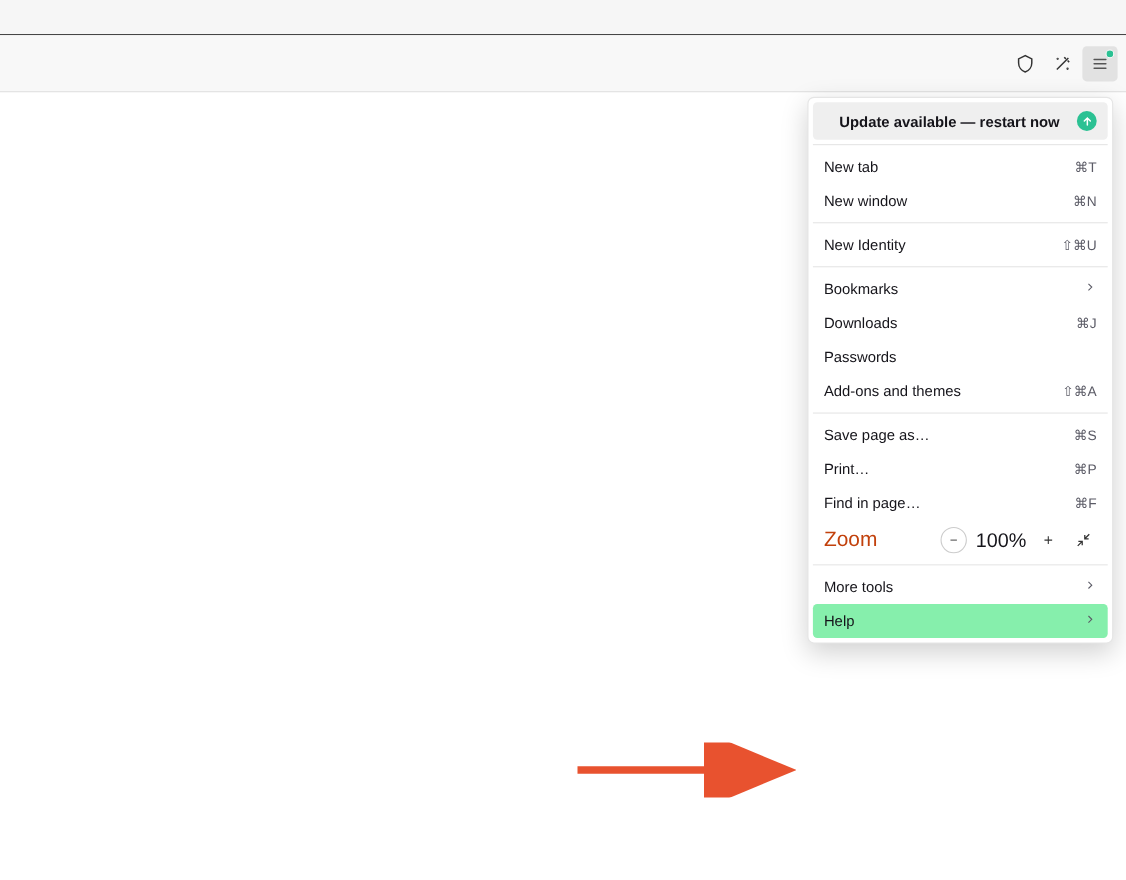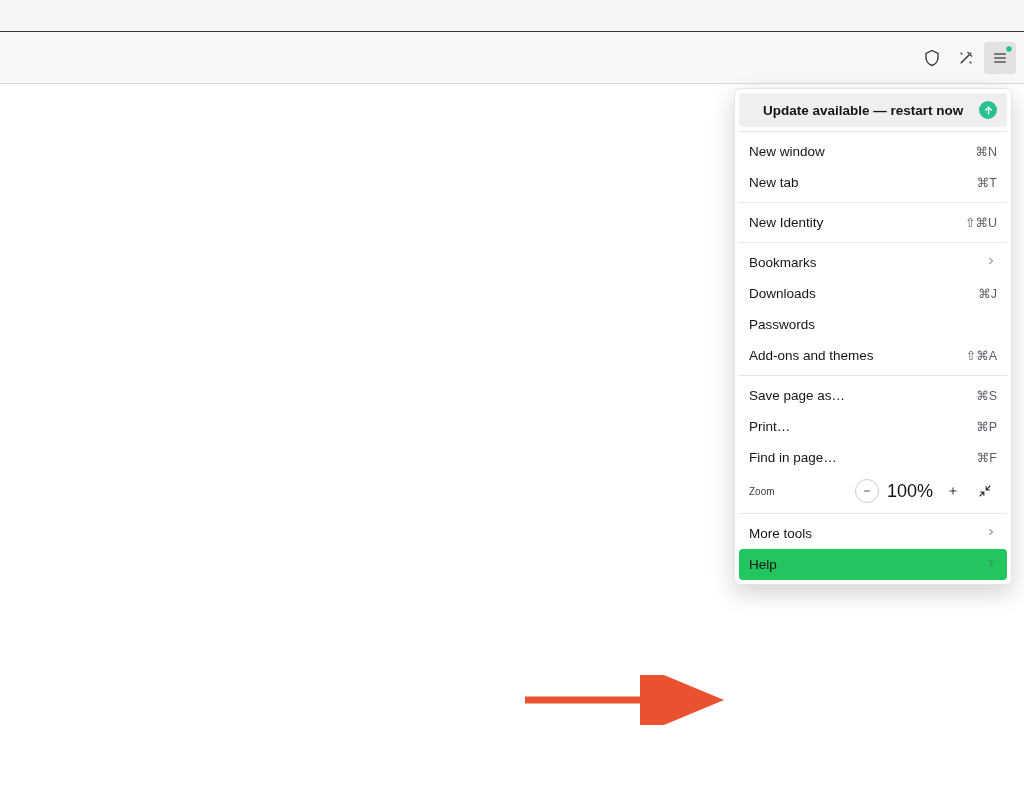--- a/index.html
+++ b/index.html
@@ -79,21 +79,21 @@
       cursor: pointer;
       color: #15141a;
       font-size: 13.5px;
     }
     .menu-item.update {
       background: #efefef;
       font-weight: 600;
       padding-left: 24px;
     }
     .menu-item.hovered {
-      background: #22c55e;
+      background: #86efac;
     }
     .menu-item .shortcut {
       color: #5b5b66;
       font-size: 12.5px;
     }
     .menu-sep {
       height: 1px;
       background: #e5e5e5;
       margin: 4px 0;
     }
@@ -111,22 +111,22 @@
       color: #fff;
     }
     .zoom-row {
       display: flex;
       align-items: center;
       padding: 6px 10px;
       gap: 8px;
     }
     .zoom-label {
       flex: 1;
-      color: #404040;
-      font-size: 10px;
+      color: #c2410c;
+      font-size: 19px;
     }
     .zoom-btn {
       width: 24px;
       height: 24px;
       border: 1px solid #ccc;
       border-radius: 50%;
       display: flex;
       align-items: center;
       justify-content: center;
       cursor: pointer;
@@ -191,26 +191,26 @@
     <span>Update available — restart now</span>
     <span class="update-icon">
       <svg width="11" height="11" viewBox="0 0 24 24" fill="none" stroke="currentColor" stroke-width="3" stroke-linecap="round">
         <path d="M12 19 L12 5 M6 11 L12 5 L18 11"></path>
       </svg>
     </span>
   </div>
   <div class="menu-sep"></div>
 
   <div class="menu-item">
+    <span>New tab</span>
+    <span class="shortcut">⌘T</span>
+  </div>
+  <div class="menu-item">
     <span>New window</span>
     <span class="shortcut">⌘N</span>
-  </div>
-  <div class="menu-item">
-    <span>New tab</span>
-    <span class="shortcut">⌘T</span>
   </div>
 
   <div class="menu-sep"></div>
 
   <div class="menu-item">
     <span>New Identity</span>
     <span class="shortcut">⇧⌘U</span>
   </div>
 
   <div class="menu-sep"></div>

